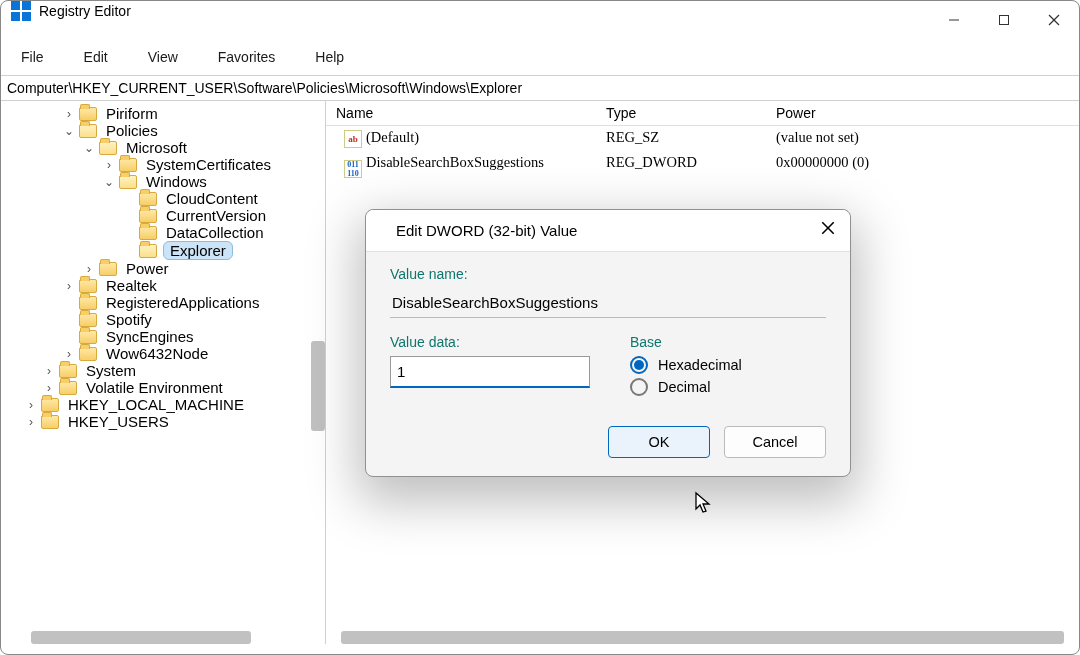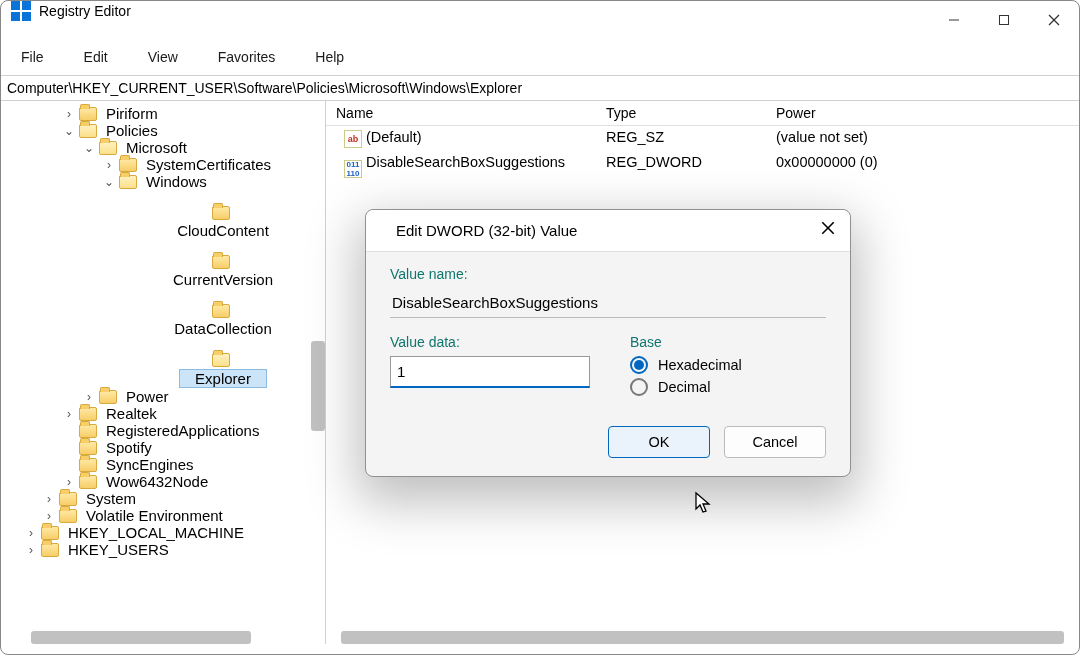--- a/index.html
+++ b/index.html
@@ -102,43 +102,43 @@
   }
   .folder-icon::before {
     content:"";
     position:absolute;
     top:-4px; left:0; width:8px; height:4px;
     background:#f7ce68; border:1px solid #d8a93c; border-bottom:none; border-radius:2px 2px 0 0;
   }
   .row.selected .label {
     background:#cce4f7;
     border:1px solid #8cbce2;
-    padding: 0 15px;
-    border-radius:0;
+    padding: 0 6px;
+    border-radius:6px;
   }
   .label { padding: 0 3px; font-size:15px;}
   .ind0{padding-left:20px;} .ind1{padding-left:38px;} .ind2{padding-left:58px;}
-  .ind3{padding-left:78px;} .ind4{padding-left:98px;} .ind5{padding-left:118px;flex-direction:column;}
+  .ind3{padding-left:78px;} .ind4{padding-left:98px;} .ind5{padding-left:118px;}
 
   
   .tree-scroll-v { position:absolute; right:0; top:240px; width:14px; height:90px; background:#c1c1c1; border-radius:3px;}
   .tree-scroll-h { position:absolute; left:30px; bottom:0; width:220px; height:13px; background:#c1c1c1; border-radius:3px;}
 
   
   .list-pane { flex:1; position:relative; overflow:hidden;}
   .list-header {
     display:flex;
     border-bottom: 1px solid #e0e0e0;
     font-size:14px;
     padding: 4px 0;
   }
   .col-name{ width:280px; padding-left:10px;}
   .col-type{ width:170px;}
   .col-data{ flex:1;}
-  .list-row { display:flex; padding:3px 0; font-size:14.5px;}
+  .list-row { display:flex; padding:3px 0; font-size:14.5px;font-family:Liberation Serif, serif;}
   .lv-icon {
     width:18px;height:18px;margin: 0 4px 0 8px;
     display:inline-flex;align-items:center;justify-content:center;
     font-size:9px;font-weight:bold;color:#c03020;
     border:1px solid #cc8; background:#fff;
   }
   .lv-icon.dword{
     color:#1a5fc4; font-size:8px;
   }
   .list-scroll-h{position:absolute;left:15px;bottom:0;right:15px;height:13px;background:#c1c1c1;border-radius:3px;}

